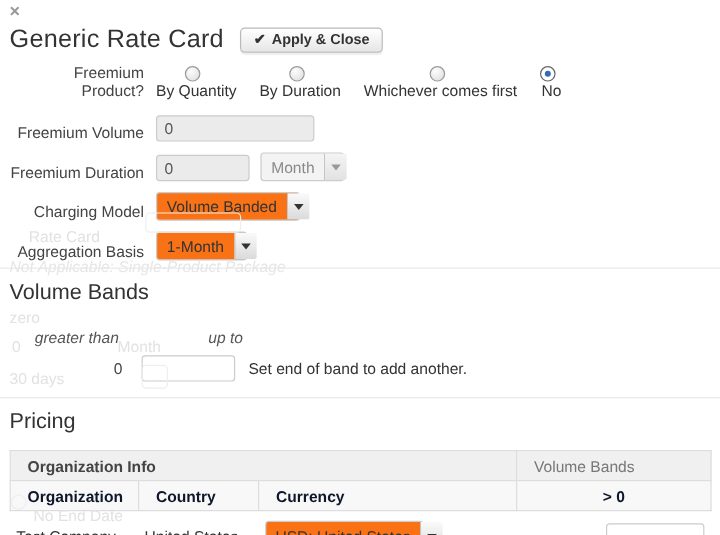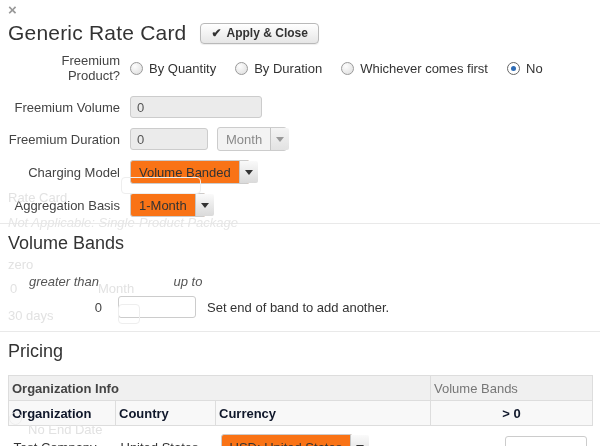--- a/index.html
+++ b/index.html
@@ -13,24 +13,24 @@
   .hdr{display:flex;align-items:center;padding:21px 8px 6px 8px;}
   .title{font-size:21px;color:#333;letter-spacing:.2px;}
   .btn{display:inline-flex;align-items:center;gap:5px;border:1px solid #b9b9b9;border-radius:4px;
        background:linear-gradient(#ffffff,#e6e6e6);padding:2px 10px 3px 10px;font-size:12px;font-weight:bold;
        color:#333;box-shadow:0 1px 1px rgba(0,0,0,.07);cursor:pointer;white-space:nowrap;}
   .btn .chk{font-size:12px;}
   .hdr .btn{margin-left:14px;}
 
   
   .frm{padding:2px 8px 0 8px;}
-  .row{display:flex;align-items:center;margin-bottom:9px;}
+  .row{display:flex;align-items:flex-end;margin-bottom:9px;}
   .lbl{width:112px;text-align:right;margin-right:10px;color:#444;flex:none;}
   .radio-row{margin-bottom:13px;}
-  .opt{display:flex;align-items:center;margin-right:19px;cursor:pointer;}
+  .opt{display:flex;align-items:center;margin-right:19px;cursor:pointer;flex-direction:column;}
   .opt .radio{width:13px;height:13px;border-radius:50%;border:1px solid #9a9a9a;flex:none;
       background:radial-gradient(circle at 35% 30%,#fdfdfd,#dcdcdc);box-sizing:border-box;position:relative;margin-right:6px;}
   .opt .radio.on{border-color:#666;background:#fff;}
   .opt .radio.on::after{content:"";position:absolute;left:3px;top:3px;width:5px;height:5px;border-radius:50%;background:#2f6cb5;}
   .inp{border:1px solid #ccc;border-radius:3px;height:18px;padding:1px 6px;font-size:13px;color:#555;
        font-family:inherit;box-sizing:content-box;}
   .inp.dis{background:#ebebeb;color:#555;}
   .inp.w-lg{width:118px;}
   .inp.w-sm{width:64px;}
   .sel{display:inline-flex;align-items:stretch;border:1px solid #ccc;border-radius:3px;background:#f97316;
@@ -52,21 +52,21 @@
   .vb-heads{display:flex;color:#555;padding:0 8px;margin:20px 0 7px 0;font-style:italic;}
   .vb-c1{width:112px;text-align:center;flex:none;}
   .vb-c2{width:100px;text-align:center;flex:none;margin-left:18px;}
   .vb-row{display:flex;align-items:center;padding:0 8px;}
   .vb-gt{width:94px;text-align:right;flex:none;color:#444;margin-right:16px;}
   .vb-hint{margin-left:11px;color:#333;}
 
   
   .ptable{margin:13px 8px 0 8px;border-collapse:collapse;width:584px;table-layout:fixed;}
   .ptable col.c1{width:107px;} .ptable col.c2{width:100px;} .ptable col.c3{width:215px;} .ptable col.c4{width:162px;}
-  .ptable th,.ptable td{border:0;padding:4px 3px;font-size:13px;text-align:left;}
+  .ptable th,.ptable td{border:0;padding:4px 14px;font-size:13px;text-align:left;}
   .ptable thead tr.grp th{background:#f0f0f0;border:1px solid #ddd;height:16px;}
   .th-org{ text-align:center;color:#444;}
   .th-vb{ text-align:center;color:#777;font-weight:normal;}
   .ptable thead tr.cols th{background:#f8f8f8;border:1px solid #ddd;border-top:0;color:#0f172a;height:16px;}
   .ptable thead tr.cols th.cell-band{text-align:center;}
   .ptable tbody td{padding:8px 5px;border-bottom:1px solid #eee;}
   .ptable tbody td.cell-band{text-align:right;padding-right:6px;}
   .ptable .sel{height:26px;}
 
   
@@ -200,21 +200,21 @@
               </span>
           </span>
         </td>
         <td class="cell-band">
           <input class="inp" style="width: 68px;" value="">
         </td>
       </tr>
     </tbody>
   </table>
 
-  <span class="ghost" style="left:8px;top:190px">Rate Card</span>
+  <span class="ghost" style="left:24px;top:190px">Rate Card</span>
   <span class="ghost-box" style="left:121px;top:177px;width:78px;height:15px"></span>
   <span class="ghost it" style="left:8px;top:215px">Not Applicable: Single-Product Package</span>
   <span class="ghost" style="left:8px;top:257px">zero</span>
   <span class="ghost" style="left:10px;top:281px">0</span>
   <span class="ghost" style="left:98px;top:281px">Month</span>
   <span class="ghost" style="left:8px;top:308px">30 days</span>
   <span class="ghost-box" style="left:118px;top:304px;width:20px;height:18px"></span>
   <span class="ghost-circle" style="left:9px;top:412px"></span>
   <span class="ghost" style="left:28px;top:422px">No End Date</span>
 

